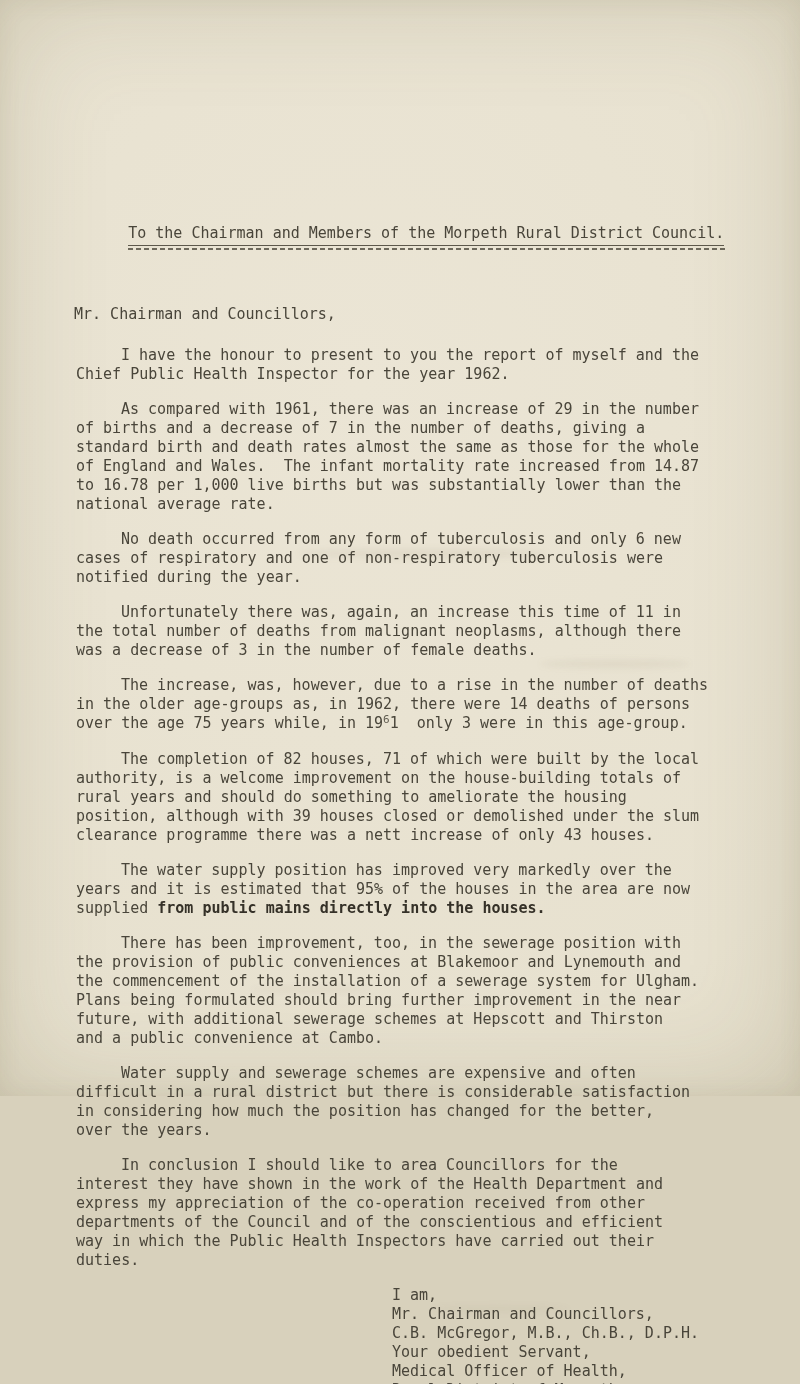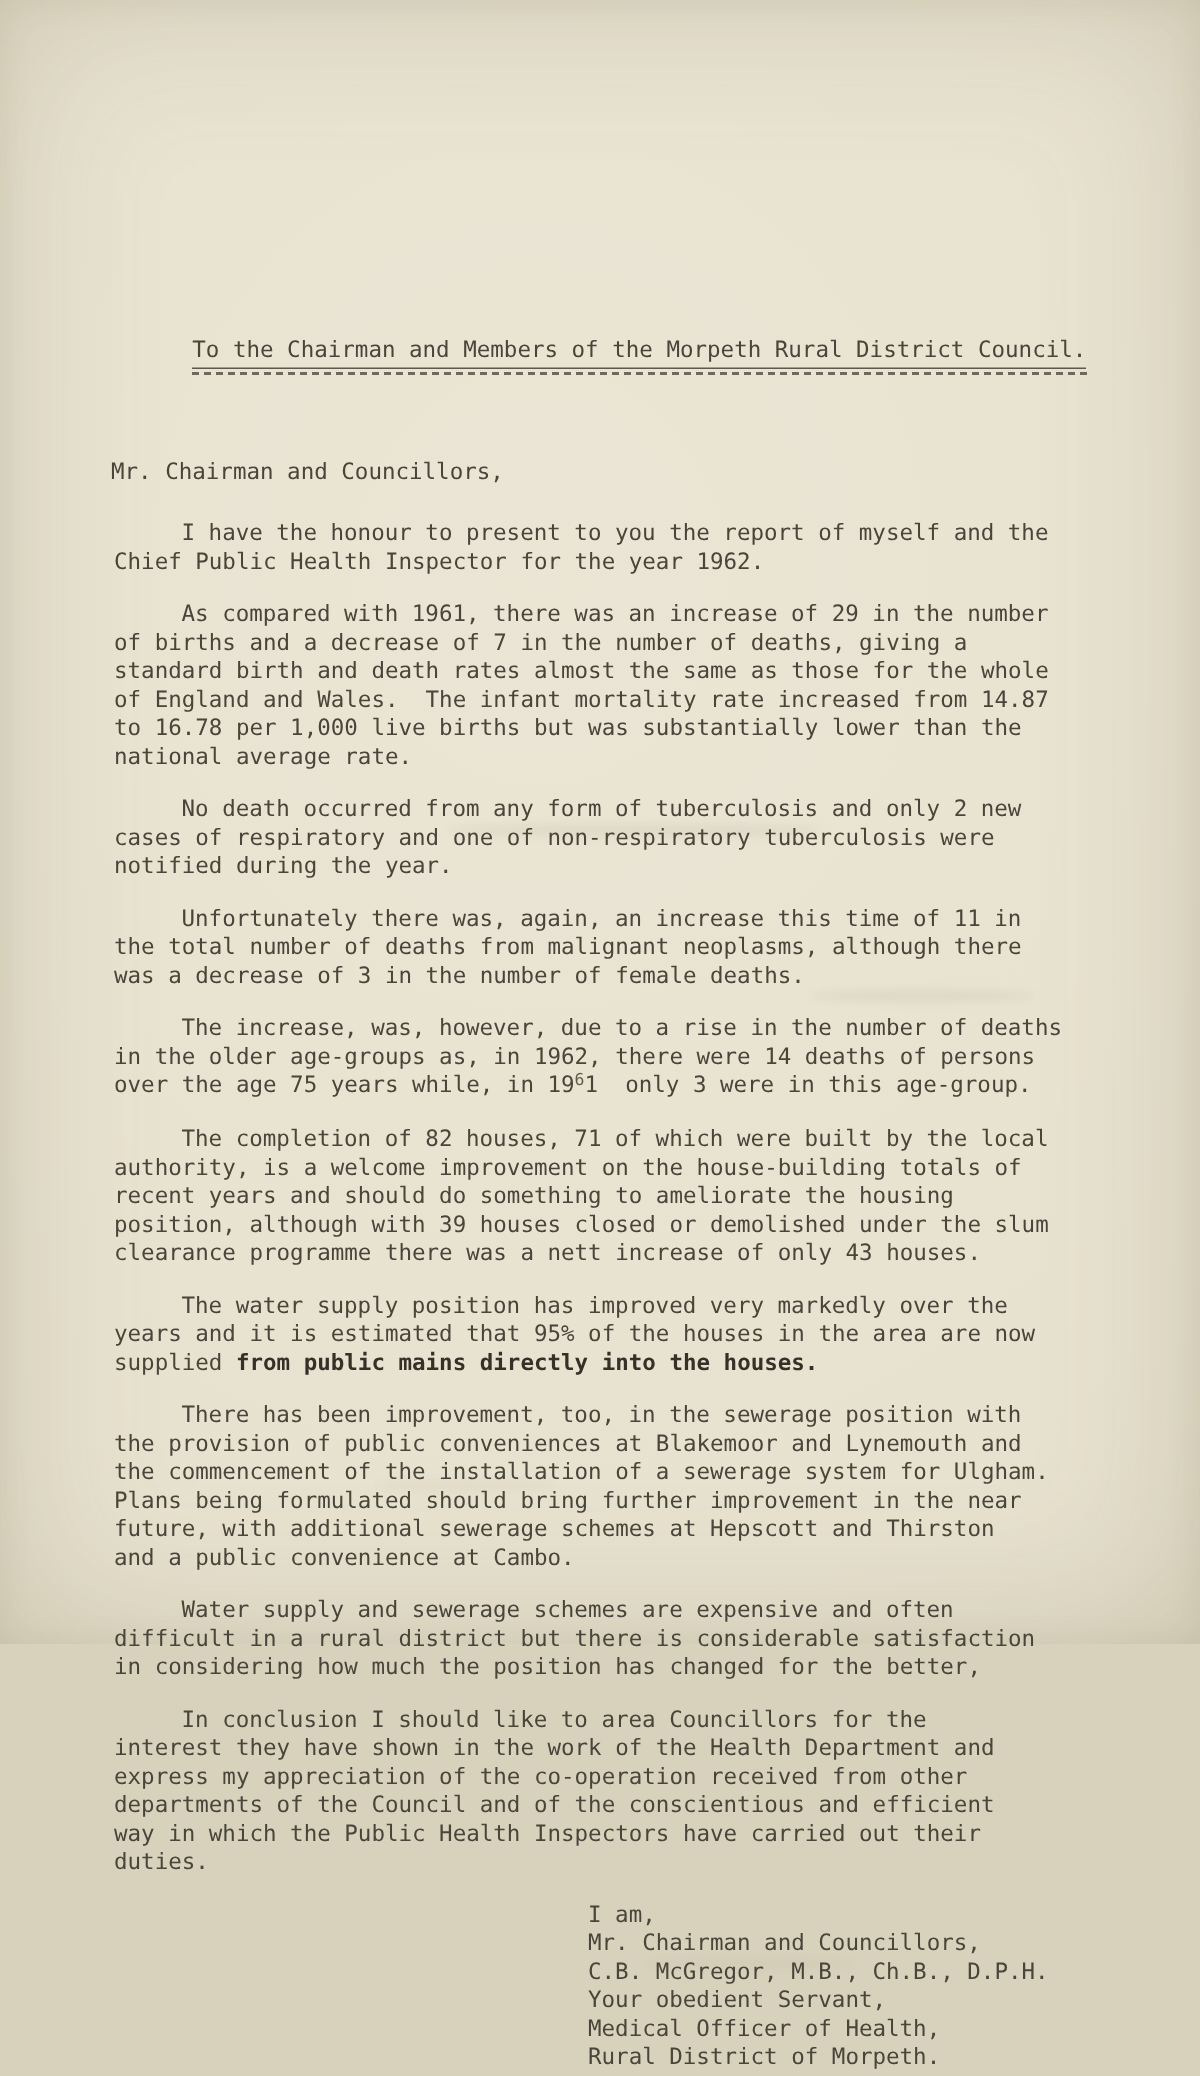--- a/index.html
+++ b/index.html
@@ -90,58 +90,59 @@
         </div>
         <div class="para">
           <div class="line first">As compared with 1961, there was an increase of 29 in the number</div>
           <div class="line">of births and a decrease of 7 in the number of deaths, giving a</div>
           <div class="line">standard birth and death rates almost the same as those for the whole</div>
           <div class="line">of England and Wales.  The infant mortality rate increased from 14.87</div>
           <div class="line">to 16.78 per 1,000 live births but was substantially lower than the</div>
           <div class="line">national average rate.</div>
         </div>
         <div class="para">
-          <div class="line first">No death occurred from any form of tuberculosis and only 2 new</div>
+          <div class="line first">No death occurred from any form of tuberculosis and only 6 new</div>
           <div class="line">cases of respiratory and one of non-respiratory tuberculosis were</div>
           <div class="line">notified during the year.</div>
         </div>
         <div class="para">
           <div class="line first">Unfortunately there was, again, an increase this time of 11 in</div>
           <div class="line">the total number of deaths from malignant neoplasms, although there</div>
           <div class="line">was a decrease of 3 in the number of female deaths.</div>
         </div>
         <div class="para">
           <div class="line first">The increase, was, however, due to a rise in the number of deaths</div>
           <div class="line">in the older age-groups as, in 1962, there were 14 deaths of persons</div>
           <div class="line"><span>over the age 75 years while, in 19</span><span class="sup">6</span><span>1  only 3 were in this age-group.</span></div>
         </div>
         <div class="para">
           <div class="line first">The completion of 82 houses, 71 of which were built by the local</div>
           <div class="line">authority, is a welcome improvement on the house-building totals of</div>
-          <div class="line">recent years and should do something to ameliorate the housing</div>
+          <div class="line">rural years and should do something to ameliorate the housing</div>
           <div class="line">position, although with 39 houses closed or demolished under the slum</div>
           <div class="line">clearance programme there was a nett increase of only 43 houses.</div>
         </div>
         <div class="para">
           <div class="line first">The water supply position has improved very markedly over the</div>
           <div class="line">years and it is estimated that 95% of the houses in the area are now</div>
           <div class="line"><span>supplied </span><span class="b">from public mains directly into the houses.</span></div>
         </div>
         <div class="para">
           <div class="line first">There has been improvement, too, in the sewerage position with</div>
           <div class="line">the provision of public conveniences at Blakemoor and Lynemouth and</div>
           <div class="line">the commencement of the installation of a sewerage system for Ulgham.</div>
           <div class="line">Plans being formulated should bring further improvement in the near</div>
           <div class="line">future, with additional sewerage schemes at Hepscott and Thirston</div>
           <div class="line">and a public convenience at Cambo.</div>
         </div>
         <div class="para">
           <div class="line first">Water supply and sewerage schemes are expensive and often</div>
           <div class="line">difficult in a rural district but there is considerable satisfaction</div>
           <div class="line">in considering how much the position has changed for the better,</div>
+          <div class="line">over the years.</div>
         </div>
         <div class="para">
           <div class="line first">In conclusion I should like to area Councillors for the</div>
           <div class="line">interest they have shown in the work of the Health Department and</div>
           <div class="line">express my appreciation of the co-operation received from other</div>
           <div class="line">departments of the Council and of the conscientious and efficient</div>
           <div class="line">way in which the Public Health Inspectors have carried out their</div>
           <div class="line">duties.</div>
         </div>
       </div>

